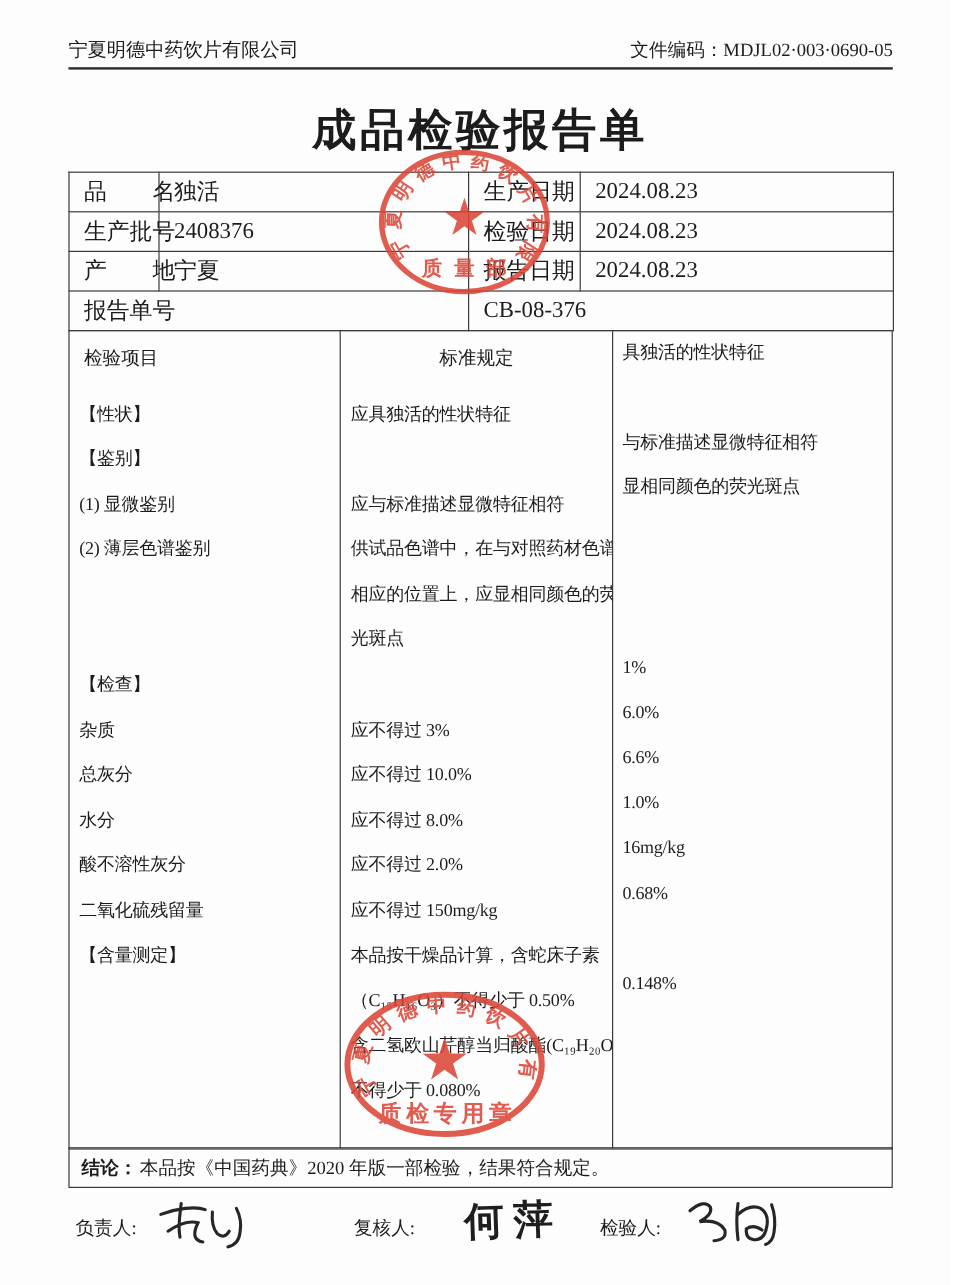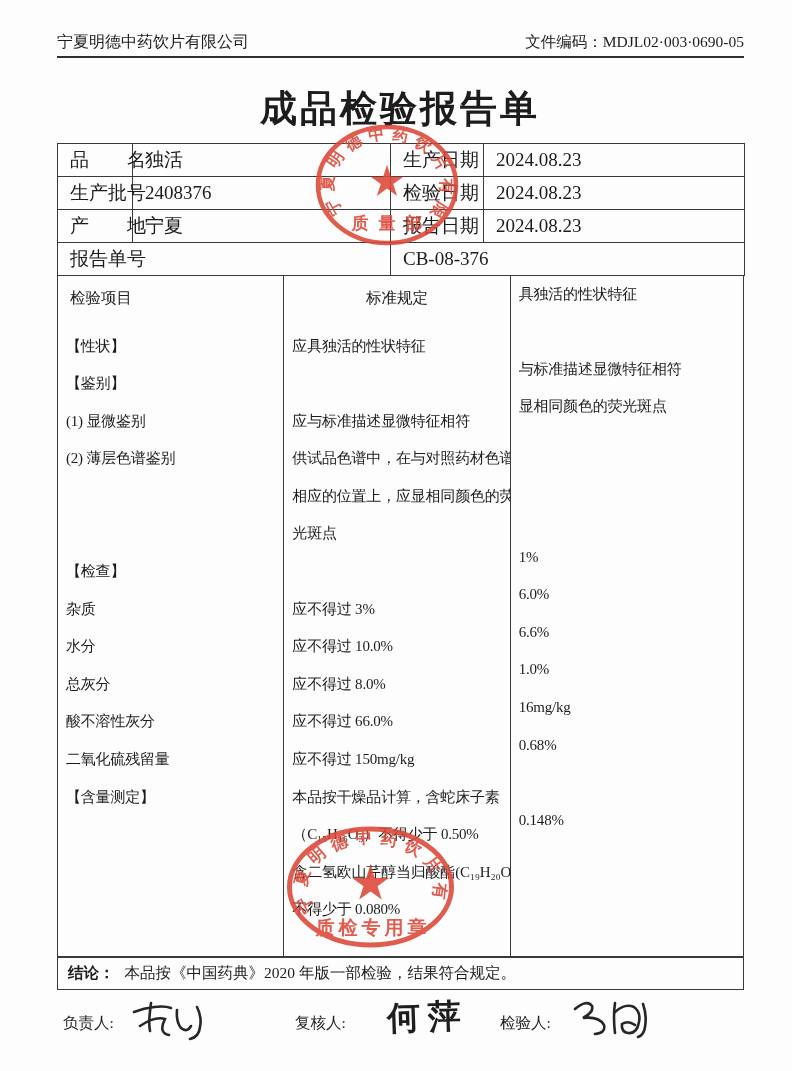--- a/index.html
+++ b/index.html
@@ -29,21 +29,21 @@
   .rcol2 { width:227px; border-left:1.5px solid #3a3a3a; }
   .rcol3 { width:234px; border-left:1.5px solid #3a3a3a; }
   .rcol-header { height:52px; padding-top:12px; font-size:15.5px; }
   .rcol-header.left { padding-left:12px; }
   .rcol-header.center { text-align:center; }
   .uline { text-underline-offset:4px; }
   .line { height:37.6px; line-height:37.6px; font-size:15px; padding-left:8px; white-space:nowrap; overflow:hidden; letter-spacing:-0.2px; }
 
   
   .conclusion { width:687px; height:34px; border:1.5px solid #3a3a3a; margin-top:-1.5px; display:flex; align-items:center; padding-left:10px; font-size:15.5px; white-space:nowrap; }
-  .conclusion .lbl { font-weight:bold; margin-right:10px; }
+  .conclusion .lbl { font-weight:bold; margin-right:2px; }
 
   
   .signs { position:absolute; top:995px; left:57px; width:687px; height:70px; font-size:15.5px; }
   .sig-label { position:absolute; top:18px; }
   .lab1 { left:6px; } .lab2 { left:238px; } .lab3 { left:443px; }
   .sig-svg { position:absolute; }
   .sig1 { left:70px; top:2px; }
   .sig3 { left:510px; top:0px; }
   .sig-name { position:absolute; left:330px; top:0px; font-size:33px; font-weight:bold; transform:rotate(-2deg); color:#1e1e1e; letter-spacing:8px; white-space:nowrap; }
 
@@ -106,22 +106,22 @@
         <div class="rcol-header left"><span class="uline">检验项目</span></div>
         <div>
             <div class="line">【性状】</div>
             <div class="line">【鉴别】</div>
             <div class="line">(1) 显微鉴别</div>
             <div class="line">(2) 薄层色谱鉴别</div>
             <div class="line"></div>
             <div class="line"></div>
             <div class="line">【检查】</div>
             <div class="line">杂质</div>
+            <div class="line">总灰分</div>
             <div class="line">水分</div>
-            <div class="line">总灰分</div>
             <div class="line">酸不溶性灰分</div>
             <div class="line">二氧化硫残留量</div>
             <div class="line">【含量测定】</div>
             <div class="line"></div>
             <div class="line"></div>
             <div class="line"></div>
           </div>
       </div>
       <div class="rcol rcol2">
         <div class="rcol-header center"><span class="uline">标准规定</span></div>
@@ -129,21 +129,21 @@
             <div class="line">应具独活的性状特征</div>
             <div class="line"></div>
             <div class="line">应与标准描述显微特征相符</div>
             <div class="line">供试品色谱中，在与对照药材色谱</div>
             <div class="line">相应的位置上，应显相同颜色的荧</div>
             <div class="line">光斑点</div>
             <div class="line"></div>
             <div class="line">应不得过 3%</div>
             <div class="line">应不得过 10.0%</div>
             <div class="line">应不得过 8.0%</div>
-            <div class="line">应不得过 66.0%</div>
+            <div class="line">应不得过 2.0%</div>
             <div class="line">应不得过 150mg/kg</div>
             <div class="line">本品按干燥品计算，含蛇床子素</div>
             <div class="line">（C₁₅H₁₆O₃）不得少于 0.50%</div>
             <div class="line">含二氢欧山芹醇当归酸酯(C₁₉H₂₀O₅)</div>
             <div class="line">不得少于 0.080%</div>
           </div>
       </div>
       <div class="rcol rcol3">
         <div>
             <div class="line">具独活的性状特征</div>

